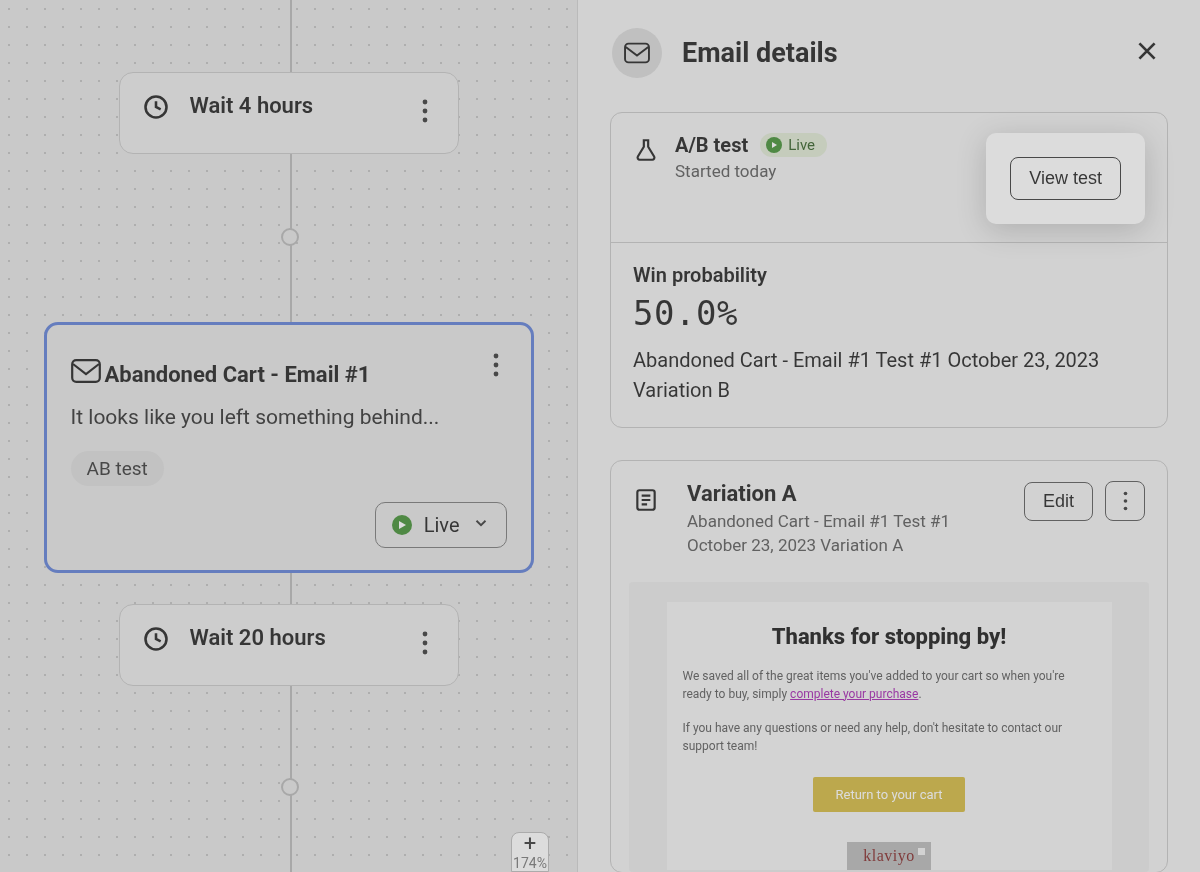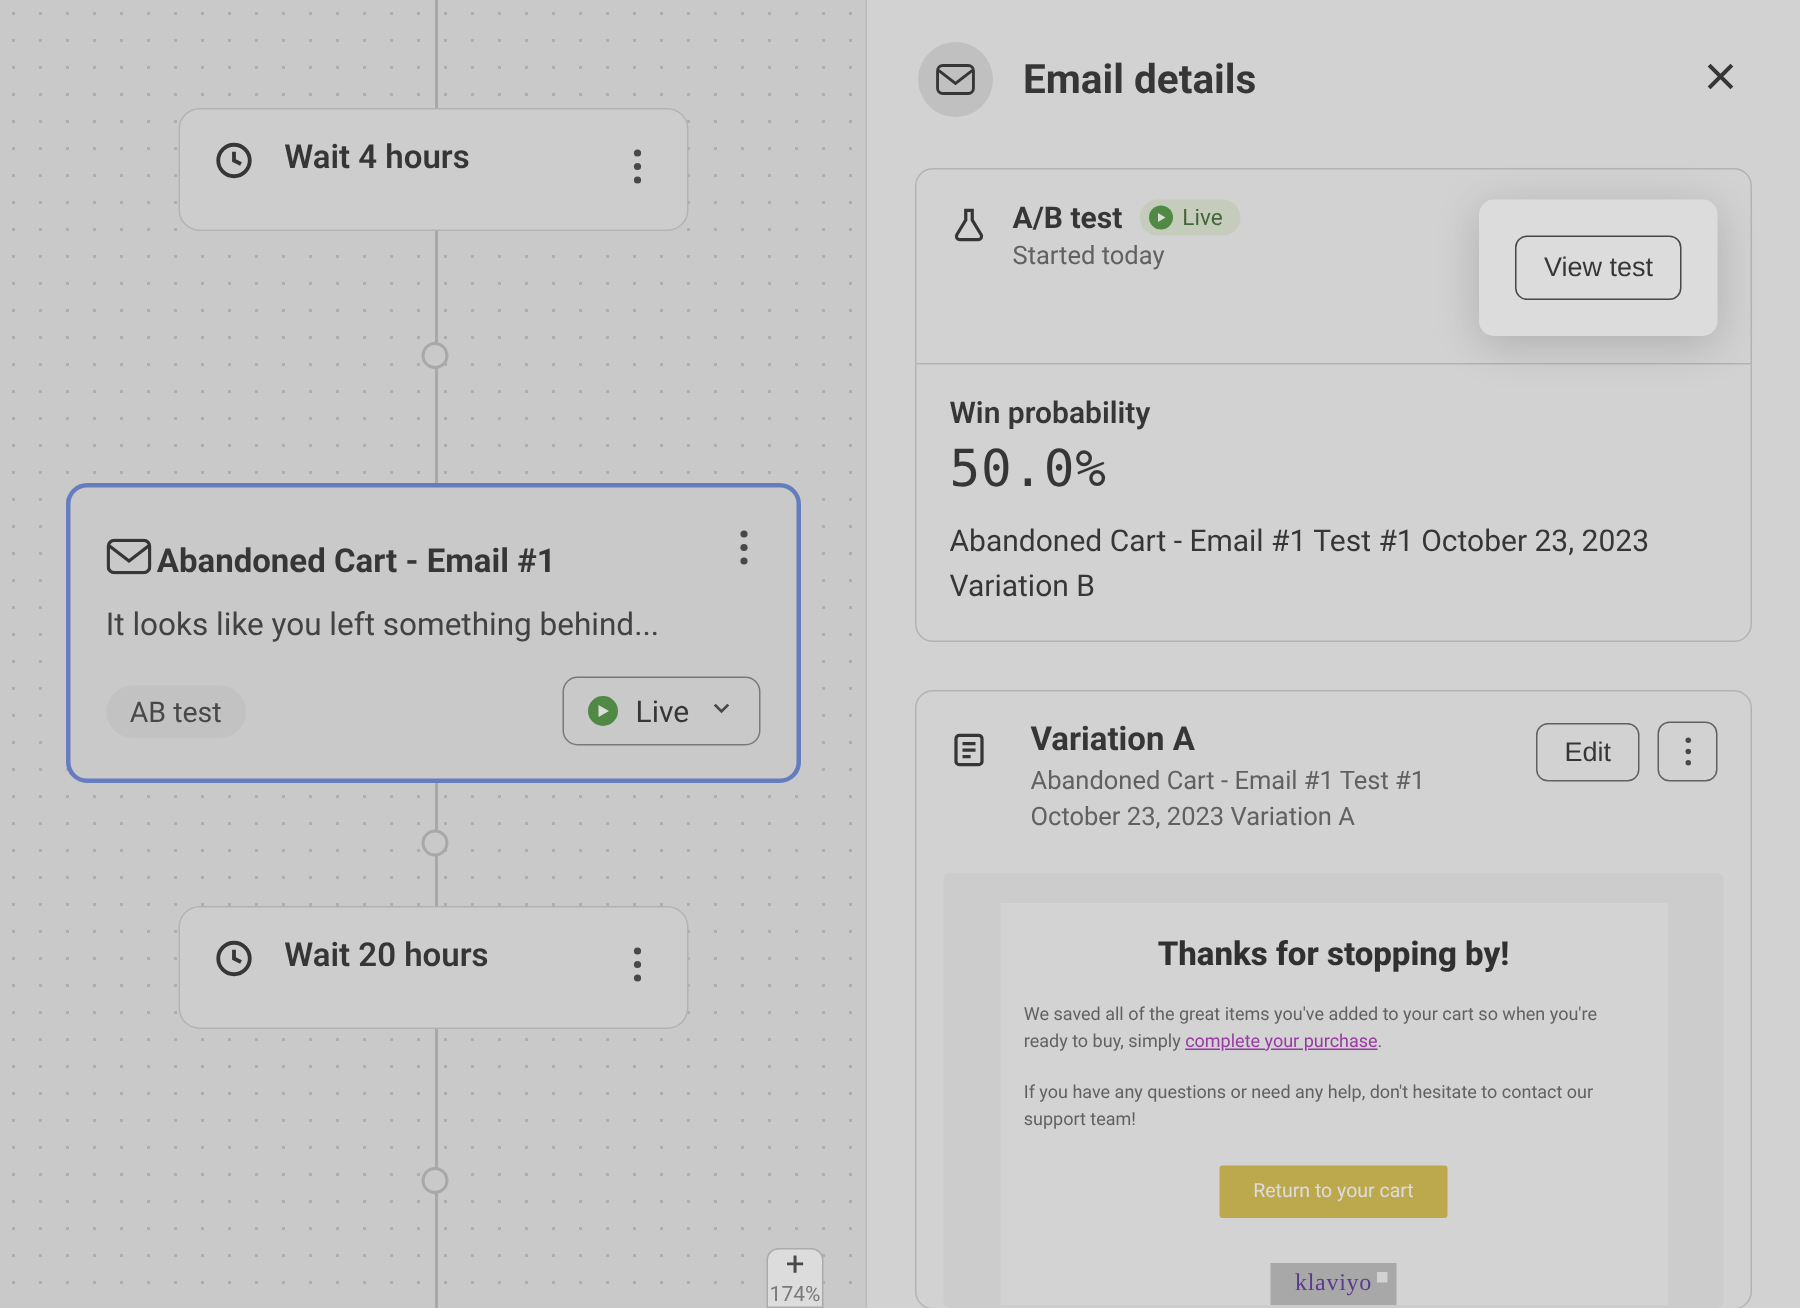--- a/index.html
+++ b/index.html
@@ -45,21 +45,21 @@
   .kebab { cursor:pointer; padding: 6px 8px; border-radius:6px; }
   .kebab svg { width: 6px; height: 24px; color:#333; }
 
   .email-card {
     top: 322px; width: 490px; padding: 22px 24px 22px 24px;
     background: #e5e5e5; border: 3px solid #5b7cd6; border-radius: 14px;
   }
   .email-card .head { display:flex; align-items:flex-end; gap:4px; }
   .email-card .head .title { flex:1; font-size:22px; font-weight:700; color:#1a1a1a; }
   .email-card .subj { margin-top:18px; font-size:21px; color:#2a2a2a; }
-  .email-card .foot { margin-top:22px; display:flex; align-items:center; gap:16px; }
+  .email-card .foot { margin-top:22px; display:flex; align-items:flex-start; gap:16px;flex-direction:column; }
   .abtag { background:#dcdcdc; border-radius:18px; padding:6px 16px; font-size:19px; color:#333; }
   .live-select {
     margin-left:auto; display:flex; align-items:center; gap:12px;
     border:1.5px solid #777; border-radius:10px; padding:10px 16px; background:#e5e5e5;
     cursor:pointer;
   }
   .play-dot { width:20px; height:20px; border-radius:50%; background:#3c8c2d; display:flex; align-items:center; justify-content:center; }
   .play-dot::after { content:""; border-left:7px solid #fff; border-top:4.5px solid transparent; border-bottom:4.5px solid transparent; margin-left:2px; }
   .live-select .lab { font-size:20px; color:#1a1a1a; }
   .chev svg { width:18px; height:18px; color:#333; }
@@ -123,21 +123,21 @@
   .edit-btn { border:1.5px solid #555; border-radius:8px; padding:8px 18px; background:#f1f1f1; font-size:18px; color:#1a1a1a; cursor:pointer; }
   .kebab-box { border:1.5px solid #555; border-radius:8px; width:40px; height:40px; display:flex; align-items:center; justify-content:center; cursor:pointer; }
   .kebab-box svg { width:5px; height:22px; color:#333; }
 
   .preview { margin: 10px 18px 0 18px; height: 290px; background:#e9e9e9; border-radius:4px; padding:20px; overflow:hidden; }
   .preview-inner { background:#f3f3f3; margin:0 auto; width:100%; max-width:445px; padding:22px 16px 0 16px; text-align:center; }
   .pv-h { font-size:22px; font-weight:800; color:#111; margin-bottom:18px; }
   .pv-p { font-size:12px; color:#555; text-align:left; margin:0 0 16px 0; line-height:1.5; }
   .pv-p a { color:#a21caf; text-decoration:underline; }
   .pv-btn { display:inline-block; background:#d3b83a; color:#fff; font-size:13px; padding:10px 22px; margin-top:6px; border-radius:2px; }
-  .pv-brand { display:inline-block; margin-top:30px; background:#b7b7b7; color:#4c1d95; font-size:16px; padding:5px 16px; font-family: Georgia, serif; letter-spacing:0.5px; position:relative; }
+  .pv-brand { display:inline-block; margin-top:30px; background:#b7b7b7; color:#7f1d1d; font-size:16px; padding:5px 16px; font-family: Georgia, serif; letter-spacing:0.5px; position:relative; }
   .pv-brand::after { content:""; position:absolute; right:6px; top:6px; width:7px; height:7px; background:#f2f2f2; }
 
   
   .dim {
     position:absolute; inset:0; background:rgba(130,130,130,0.28);
     pointer-events:none;
   }
 </style>
 </head>
 <body>

